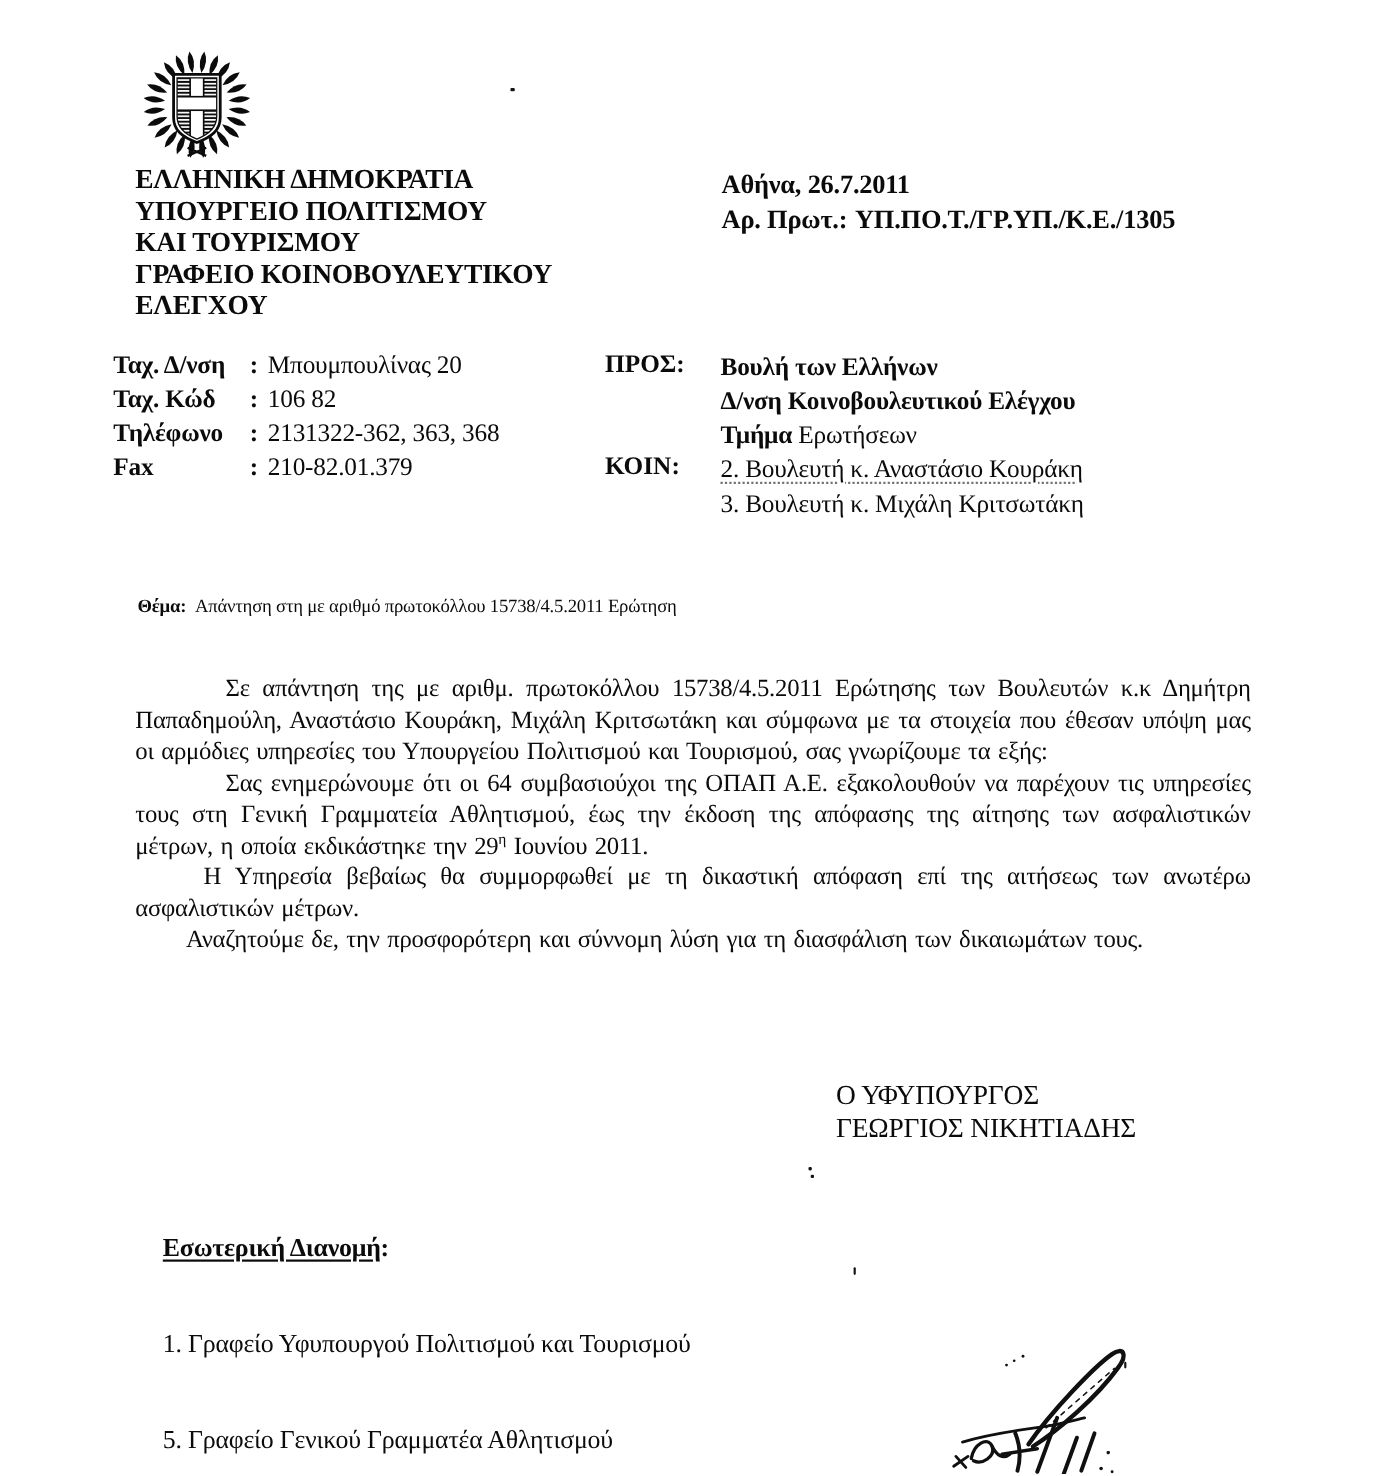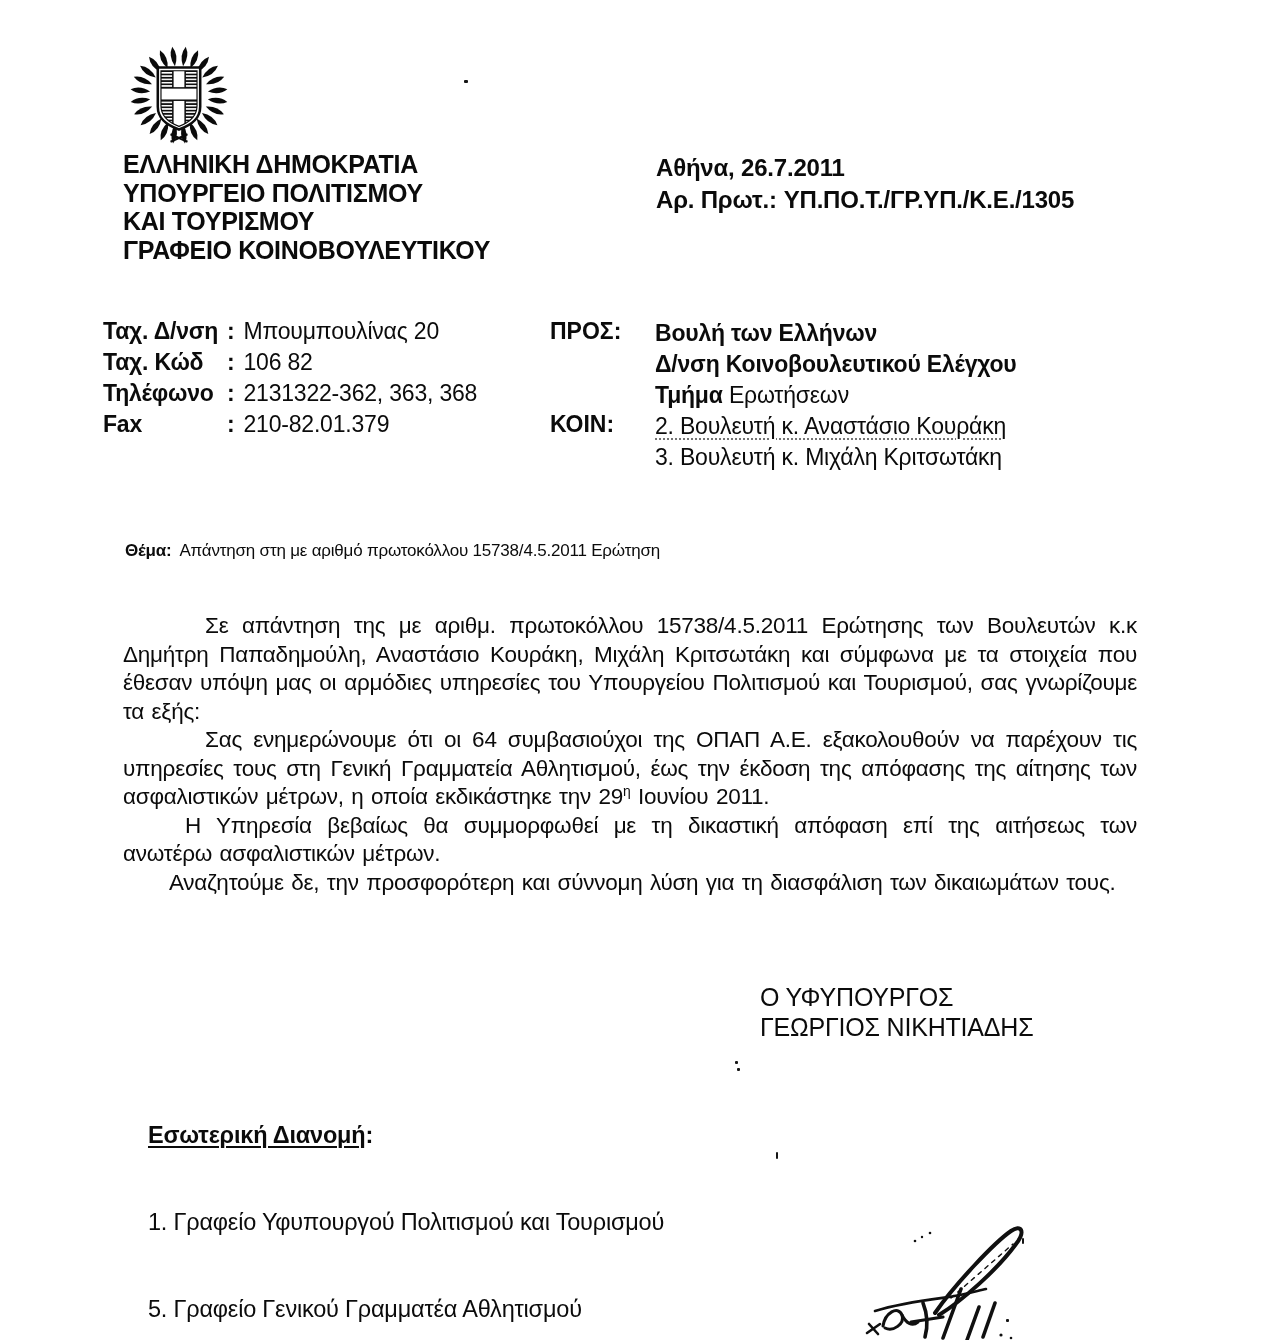--- a/index.html
+++ b/index.html
@@ -1,18 +1,18 @@
 <!DOCTYPE html>
 <html lang="el"><head>
 <meta charset="utf-8">
 <style>
   html,body{margin:0;padding:0;background:#ffffff;}
   .page{
     position:relative;width:1225px;height:1342px;background:#ffffff;
-    font-family:Liberation Sans, sans-serif;color:#0b0b0b;overflow:hidden;
+    font-family:Liberation Serif, serif;color:#0b0b0b;overflow:hidden;
   }
   .abs{position:absolute;}
 
   
   .emblem{left:126px;top:40px;width:106px;height:106px;}
 
   
   .letterhead{left:123px;top:150px;font-weight:bold;font-size:25px;line-height:28.5px;letter-spacing:-0.3px;white-space:nowrap;}
 
   
@@ -111,20 +111,21 @@
       </g>
       <path d="M33,29 H67 V62 C67,72 60.5,77.5 50,81.5 C39.5,77.5 33,72 33,62 Z" fill="none" stroke="#0b0b0b" stroke-width="1.1"></path>
     </svg>
   </div>
 
   <div class="abs letterhead">
     <div>ΕΛΛΗΝΙΚΗ ΔΗΜΟΚΡΑΤΙΑ</div>
     <div>ΥΠΟΥΡΓΕΙΟ ΠΟΛΙΤΙΣΜΟΥ</div>
     <div>ΚΑΙ ΤΟΥΡΙΣΜΟΥ</div>
     <div>ΓΡΑΦΕΙΟ ΚΟΙΝΟΒΟΥΛΕΥΤΙΚΟΥ</div>
+    <div>ΕΛΕΓΧΟΥ</div>
   </div>
 
   <div class="abs meta">
     <div>Αθήνα, 26.7.2011</div>
     <div>
       <span class="plabel">Αρ. Πρωτ.:</span><span>ΥΠ.ΠΟ.Τ./ΓΡ.ΥΠ./Κ.Ε./1305</span>
     </div>
   </div>
 
   <div class="abs contact">

